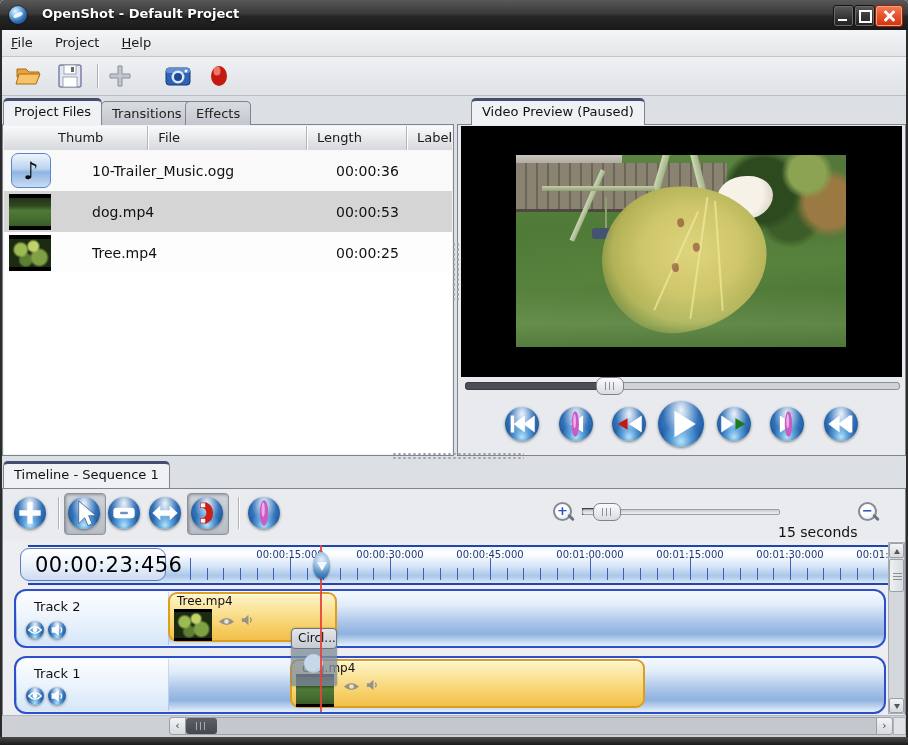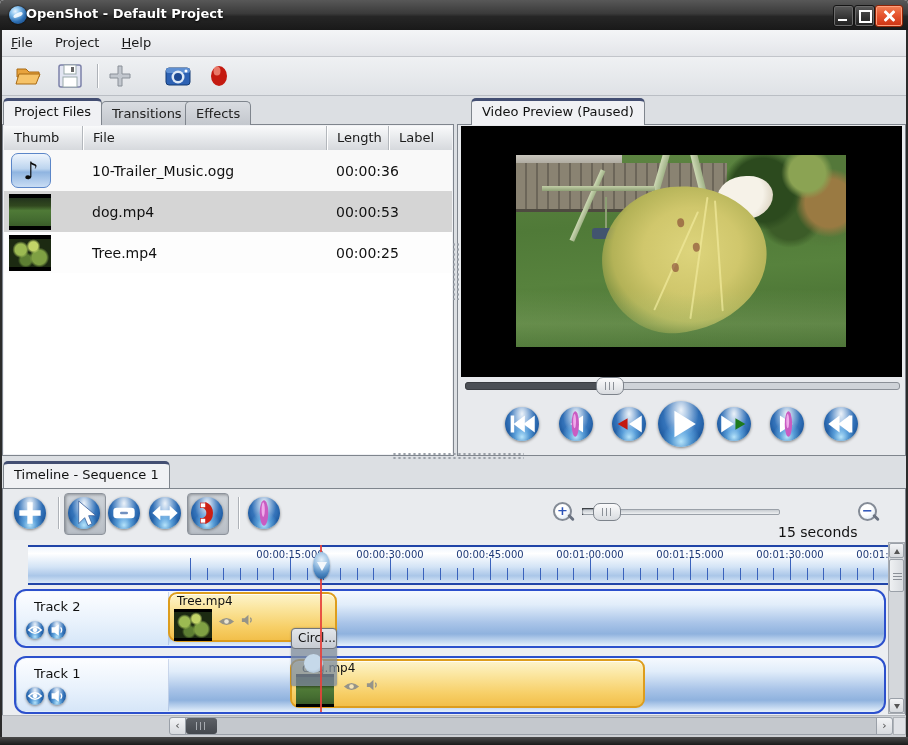--- a/index.html
+++ b/index.html
@@ -8,21 +8,21 @@
        border-radius:4px 4px 0 0;}
   
   .titlebar{position:absolute;left:0;top:0;width:908px;height:30px;
     background:linear-gradient(180deg,#585858 0%,#3a3a3a 45%,#262626 55%,#191919 100%);
     border-radius:4px 4px 0 0;}
   .app-icon{position:absolute;left:9px;top:6px;width:18px;height:18px;border-radius:50%;
     background:radial-gradient(circle at 35% 30%,#e8f4ff 0%,#8ec6f0 25%,#2d6fb4 60%,#123c6e 100%);
     box-shadow:0 0 2px #000;}
   .app-icon:after{content:"";position:absolute;left:4px;top:7px;width:10px;height:4px;border-radius:50%;
     background:rgba(255,255,255,.85);transform:rotate(-25deg);}
-  .title-text{position:absolute;left:26px;top:6px;color:#fff;font-weight:bold;font-size:13px;
+  .title-text{position:absolute;left:42px;top:6px;color:#fff;font-weight:bold;font-size:13px;
     text-shadow:0 1px 2px #000;}
   .winbtn{position:absolute;top:5px;height:20px;border-radius:3px;cursor:default;}
   .btn-min,.btn-max{width:19px;background:linear-gradient(180deg,#5a5a5a,#333 60%,#222);border:1px solid #151515;box-shadow:inset 0 0 0 1px #6a6a6a;}
   .btn-min{left:833px;} .btn-max{left:854px;}
   .btn-min i{position:absolute;left:4px;bottom:5px;width:9px;height:2px;background:#fff;}
   .btn-max i{position:absolute;left:4px;top:4px;width:9px;height:9px;border:2px solid #fff;}
   .btn-close{left:875px;width:26px;background:linear-gradient(180deg,#f08055 0%,#e65530 45%,#cc3312 100%);
     border:1px solid #8f2406;box-shadow:inset 0 0 0 1px #ff9f7d;}
   .btn-close i{position:absolute;left:7px;top:4px;width:12px;height:12px;}
   .btn-close i:before,.btn-close i:after{content:"";position:absolute;left:5px;top:-1px;width:3px;height:14px;background:#fff;border-radius:1px;}
@@ -41,21 +41,21 @@
   .tsep{position:absolute;top:7px;width:1px;height:24px;background:#aeb2b8;box-shadow:1px 0 0 #fff;}
   
   .tab{position:absolute;box-sizing:border-box;padding:4px 10px 0 10px;font-size:13px;white-space:nowrap;
     border:1px solid #7f858d;border-bottom:none;border-radius:5px 5px 0 0;}
   .tab.active{background:#f0f1f4;border-top:3px solid #434e72;height:27px;z-index:3;padding-top:3px;}
   .tab.inactive{background:linear-gradient(180deg,#d9dce1,#c3c7cd);height:24px;z-index:2;color:#222;}
   .panel{position:absolute;box-sizing:border-box;border:1px solid #7f858d;background:#f0f1f4;}
   
   .thead{position:absolute;left:1px;top:1px;right:1px;height:24px;display:flex;
     background:linear-gradient(180deg,#f9fafb,#e4e6e9 60%,#d6d9dd);border-bottom:1px solid #a8acb2;}
-  .th{box-sizing:border-box;padding:4px 0 0 10px;font-size:13px;color:#1a1a1a;}
+  .th{box-sizing:border-box;padding:4px 0 0 10px;font-size:13px;color:#1a1a1a;margin-left:44px;}
   .th + .th{border-left:1px solid #b3b7bc;box-shadow:inset 1px 0 0 #fff;}
   .tbody{position:absolute;left:1px;top:25px;right:1px;bottom:1px;background:#fff;}
   .trow{display:flex;height:41px;align-items:center;}
   .td{box-sizing:border-box;padding-left:10px;font-size:14px;color:#111;}
   .w-thumb{width:78px;} .w-file{width:244px;} .w-len{width:62px;} .w-label{flex:1;}
   .thumb-box{width:42px;height:36px;background:#000;margin-left:5px;position:relative;overflow:hidden;}
   .thumb-inner{position:absolute;left:0;right:0;top:4px;bottom:4px;}
   .music-icon{width:38px;height:33px;margin-left:7px;border:1px solid #5b86c8;border-radius:7px;
     background:linear-gradient(180deg,#eef5fd 0%,#bcd4ee 45%,#8fb4e0 55%,#c9ddf4 100%);
     display:flex;align-items:center;justify-content:center;font-size:24px;color:#0a0a0a;}
@@ -454,20 +454,21 @@
         <span class="rlab" style="left:200px">00:00:30:000</span>
         <span class="rlab" style="left:300px">00:00:45:000</span>
         <span class="rlab" style="left:400px">00:01:00:000</span>
         <span class="rlab" style="left:500px">00:01:15:000</span>
         <span class="rlab" style="left:600px">00:01:30:000</span>
         <span class="rlab" style="left:700px">00:01:45:000</span>
       </div>
       <div class="ticks ticks-minor"></div>
       <div class="ticks ticks-major"></div>
     </div>
+    <div class="timecode-box">00:00:23:456</div>
 
     <div class="track" style="top:49px;height:59px;">
       <div class="track-head">
         <div class="track-name">Track 2</div>
         <div class="orb orb-sm" style="left:9px;top:29px;">
           <svg viewBox="0 0 20 20">
             <path d="M3 10 Q10 3 17 10 Q10 17 3 10Z" fill="none" stroke="#fff" stroke-width="1.6"></path>
               <circle cx="10" cy="10" r="2.4" fill="#fff"></circle>
           </svg>
         </div>

